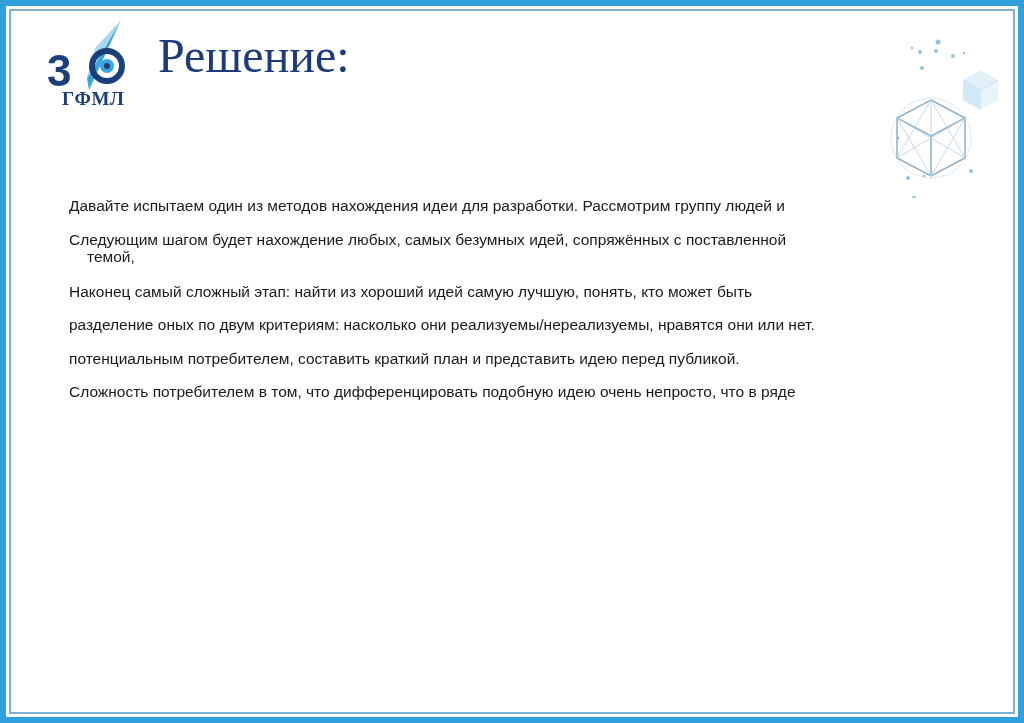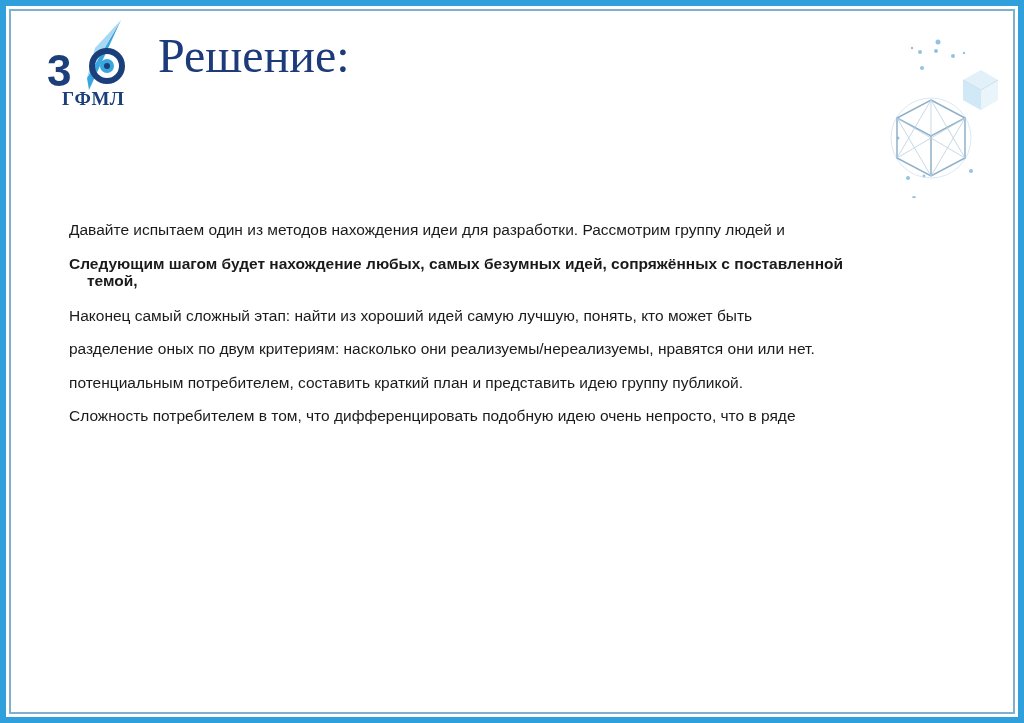--- a/index.html
+++ b/index.html
@@ -3,24 +3,24 @@
   <meta charset="utf-8">
   <style>
     html, body { margin: 0; padding: 0; }
     body { width: 1024px; height: 723px; background: #ffffff; position: relative; overflow: hidden; font-family: "Liberation Sans", sans-serif; }
     .frame-outer { position: absolute; left: 0; top: 0; width: 1024px; height: 723px; box-sizing: border-box; border: 6px solid #2fa0dc; }
     .frame-inner { position: absolute; left: 9px; top: 9px; right: 9px; bottom: 9px; border: 2px solid #7fb0cf; }
     .logo { position: absolute; left: 45px; top: 18px; width: 88px; height: 105px; }
     .logo-text { position: absolute; left: 49px; top: 88px; font-family: "Liberation Serif", serif; font-weight: bold; font-size: 19px; color: #1b3f7a; letter-spacing: 0.5px; margin-left: 13px; }
     .title { position: absolute; left: 158px; top: 32px; font-family: "Liberation Serif", serif; font-size: 48px; color: #1d3a7a; line-height: 1; }
     .deco { position: absolute; left: 868px; top: 18px; width: 140px; height: 180px; }
-    .content { position: absolute; left: 69px; top: 196px; width: 880px; font-family: "Liberation Sans", sans-serif; font-size: 15.5px; color: #1a1a1a; margin-top: 24px; }
+    .content { position: absolute; left: 69px; top: 196px; width: 880px; font-family: "Liberation Sans", sans-serif; font-size: 15.5px; color: #1a1a1a; }
     .line { white-space: nowrap; height: 33.5px; line-height: 20px; }
-    .line.wrap-first { height: 17px; font-weight: bold; }
-    .line.wrap-cont { padding-left: 18px; height: 35px; font-weight: bold; }
+    .line.wrap-first { height: 17px; }
+    .line.wrap-cont { padding-left: 18px; height: 35px; }
   </style>
 </head>
 <body>
 
 <div class="frame-outer"></div>
 <div class="frame-inner"></div>
 
 <svg class="logo" viewBox="0 0 88 105">
   <polygon points="76,2 42,60 44,72" fill="#3aa6e0"></polygon>
   <polygon points="76,2 50,30 42,60" fill="#a9d8f3"></polygon>
@@ -71,15 +71,15 @@
     <line x1="63" y1="82" x2="63" y2="118"></line>
   </g>
 </svg>
 
 <div class="content">
   <div class="line">Давайте испытаем один из методов нахождения идеи для разработки. Рассмотрим группу людей и</div>
   <div class="line wrap-first">Следующим шагом будет нахождение любых, самых безумных идей, сопряжённых с поставленной</div>
   <div class="line wrap-cont">темой,</div>
   <div class="line">Наконец самый сложный этап: найти из хороший идей самую лучшую, понять, кто может быть</div>
   <div class="line">разделение оных по двум критериям: насколько они реализуемы/нереализуемы, нравятся они или нет.</div>
-  <div class="line">потенциальным потребителем, составить краткий план и представить идею группу публикой.</div>
+  <div class="line">потенциальным потребителем, составить краткий план и представить идею перед публикой.</div>
   <div class="line">Сложность потребителем в том, что дифференцировать подобную идею очень непросто, что в ряде</div>
 </div>
 
 </body></html>

